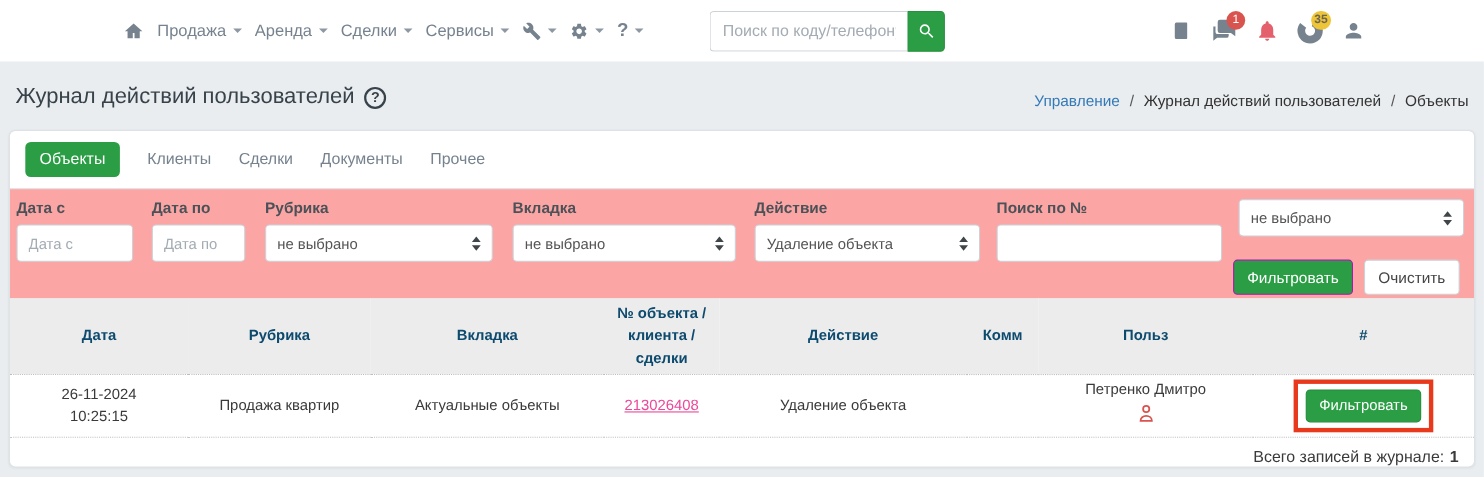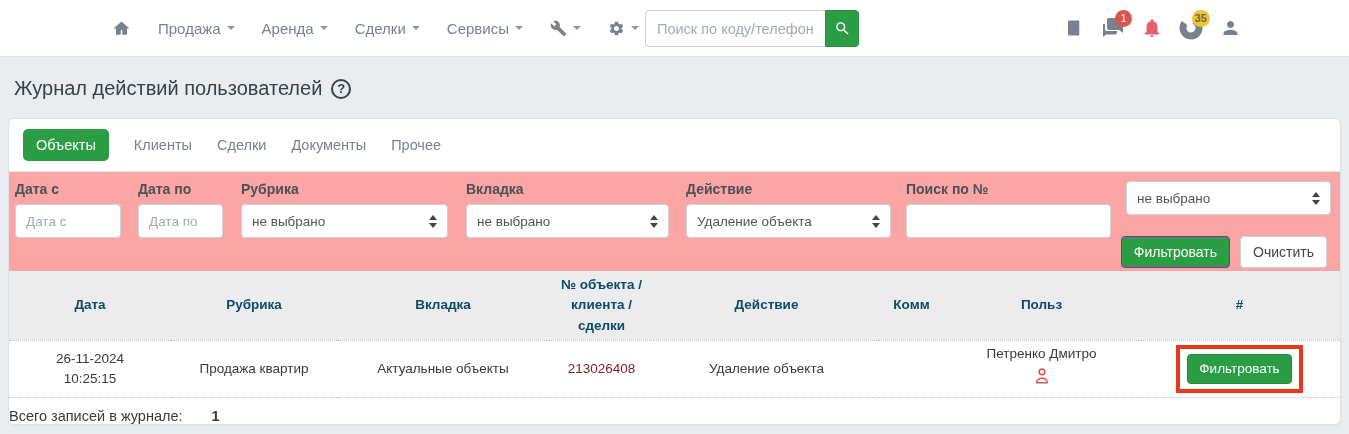--- a/index.html
+++ b/index.html
@@ -2,21 +2,21 @@
 <html><head>
 <meta charset="utf-8">
 <style>
   * { margin:0; padding:0; box-sizing:border-box; }
   body {
     width:1349px; height:434px; position:relative; overflow:hidden;
     font-family:"Liberation Sans", sans-serif; background:#ffffff; color:#3a3a3a;
   }
   
   .topbar { position:absolute; top:0; left:0; width:100%; height:57px; background:#fff; border-bottom:1px solid #e2e5e8; }
-  .mainnav { position:absolute; left:112px; top:0; height:56px; display:flex; align-items:center; gap:27px; }
+  .mainnav { position:absolute; left:112px; top:0; height:56px; display:flex; align-items:center; gap:12px; }
   .nav-item { display:flex; align-items:center; gap:6px; color:#76838f; font-size:15px; cursor:pointer; white-space:nowrap; }
   .caret { width:0; height:0; border-left:4px solid transparent; border-right:4px solid transparent; border-top:4px solid #8d98a3; }
   .qmark { font-size:17px; font-weight:bold; color:#76838f; }
   .search-group { position:absolute; left:645px; top:10px; display:flex; height:37px; }
   .search-input { width:180px; height:37px; border:1px solid #ccd2d8; border-right:none; border-radius:4px 0 0 4px; padding:0 11px; font-size:14.5px; color:#555; outline:none; font-family:"Liberation Sans", sans-serif; }
   .search-input::placeholder { color:#a3abb3; }
   .search-btn { width:34px; height:37px; background:#2b9e45; border:1px solid #27913f; border-radius:0 4px 4px 0; display:flex; align-items:center; justify-content:center; cursor:pointer; }
   .topbar-icons { position:absolute; left:1062px; top:15px; display:flex; align-items:flex-start; gap:15px; }
   .icon-wrap { position:relative; width:24px; height:26px; display:flex; align-items:center; justify-content:center; cursor:pointer; }
   .badge { position:absolute; top:-5px; right:-7px; min-width:17px; height:17px; border-radius:9px; font-size:11px; line-height:17px; text-align:center; padding:0 3px; }
@@ -46,25 +46,25 @@
   .updown .up { border-bottom:5px solid #3f4549; }
   .updown .dn { border-top:5px solid #3f4549; }
   .filter-buttons { position:absolute; right:13px; top:64px; display:flex; gap:10px; }
   .btn { font-size:14px; border-radius:4px; padding:7px 12px; cursor:pointer; font-family:"Liberation Sans", sans-serif; }
   .btn-filter { background:#2b9e45; color:#fff; border:1px solid #a21caf; }
   .btn-clear { background:#fff; color:#444; border:1px solid #ccd2d8; }
   
   table { width:100%; border-collapse:collapse; table-layout:fixed; }
   thead th { background:#ececec; height:60px; font-size:13.5px; font-weight:bold; color:#0c4a6e; text-align:center; vertical-align:middle; padding:4px 6px; line-height:1.5; border-bottom:1px dotted #bdbdbd; }
   tbody td { height:57px; text-align:center; vertical-align:middle; font-size:13.5px; color:#3a3a3a; border-bottom:1px dotted #c6c6c6; line-height:1.5; }
-  .id-link { color:#7f1d1d; cursor:pointer; }
+  .id-link { color:#ec4899; text-decoration:underline; cursor:pointer; }
   .user-cell .person-ico { margin-top:1px; }
   .annotation-box { display:inline-block; border:4px solid #e8391d; padding:5px 7px; line-height:0; }
   .btn-restore { background:#2b9e45; color:#fff; border:1px solid #238c3a; border-radius:4px; padding:7px 11px; font-size:13.5px; cursor:pointer; font-family:"Liberation Sans", sans-serif; line-height:1; }
-  .table-footer { height:37px; display:flex; align-items:center; padding-right:14px; font-size:14.5px; color:#3a3a3a;gap:24px; }
+  .table-footer { height:37px; display:flex; align-items:center; justify-content:flex-end; padding-right:14px; font-size:14.5px; color:#3a3a3a; }
   .table-footer b { margin-left:5px; }
 </style>
 </head>
 <body>
 
 <div class="topbar">
   <div class="mainnav">
     <span class="nav-item">
       <svg width="19" height="19" viewBox="0 0 24 24" fill="#76838f">
           <path d="M12 3 2 12h3v8h6v-6h2v6h6v-8h3z"></path>
@@ -143,20 +143,27 @@
         </svg>
     </span>
   </div>
 </div>
 
 <div class="page-area">
   <div class="page-header">
     <div class="page-title">
       <span>Журнал действий пользователей</span>
       <span class="help-circle">?</span>
+    </div>
+    <div class="breadcrumb">
+      <a class="bc-link">Управление</a>
+      <span class="sep">/</span>
+      <span>Журнал действий пользователей</span>
+      <span class="sep">/</span>
+      <span>Объекты</span>
     </div>
   </div>
 
   <div class="card">
 
     <div class="tabs-row">
       <span class="tab active">Объекты</span>
       <span class="tab">Клиенты</span>
       <span class="tab">Сделки</span>
       <span class="tab">Документы</span>

